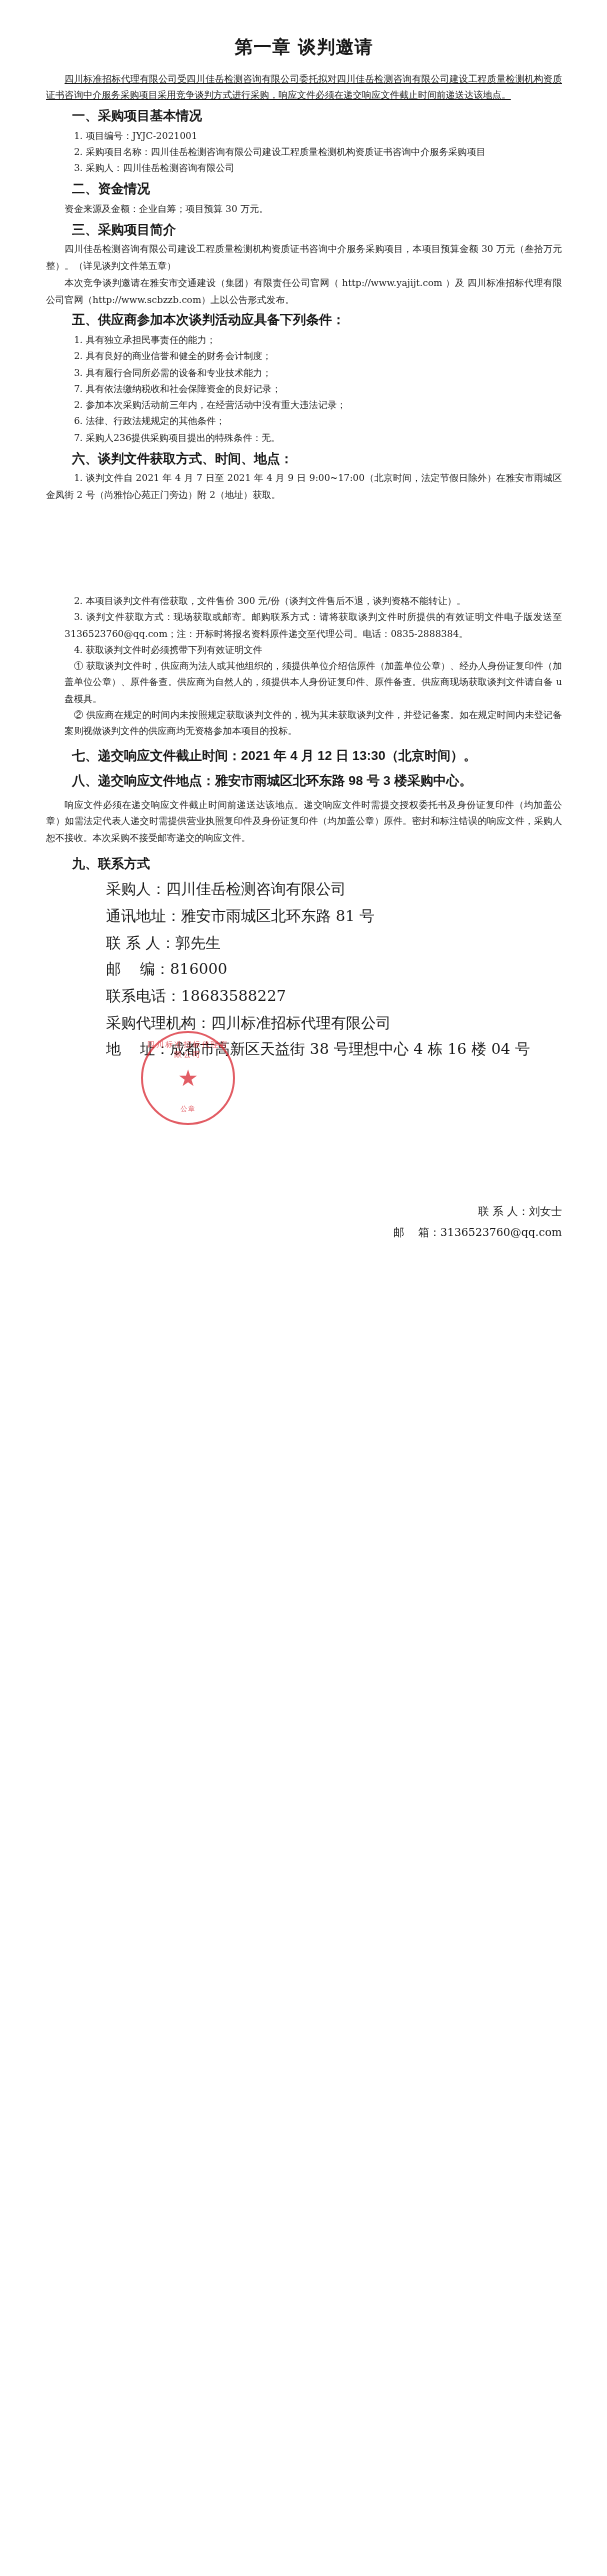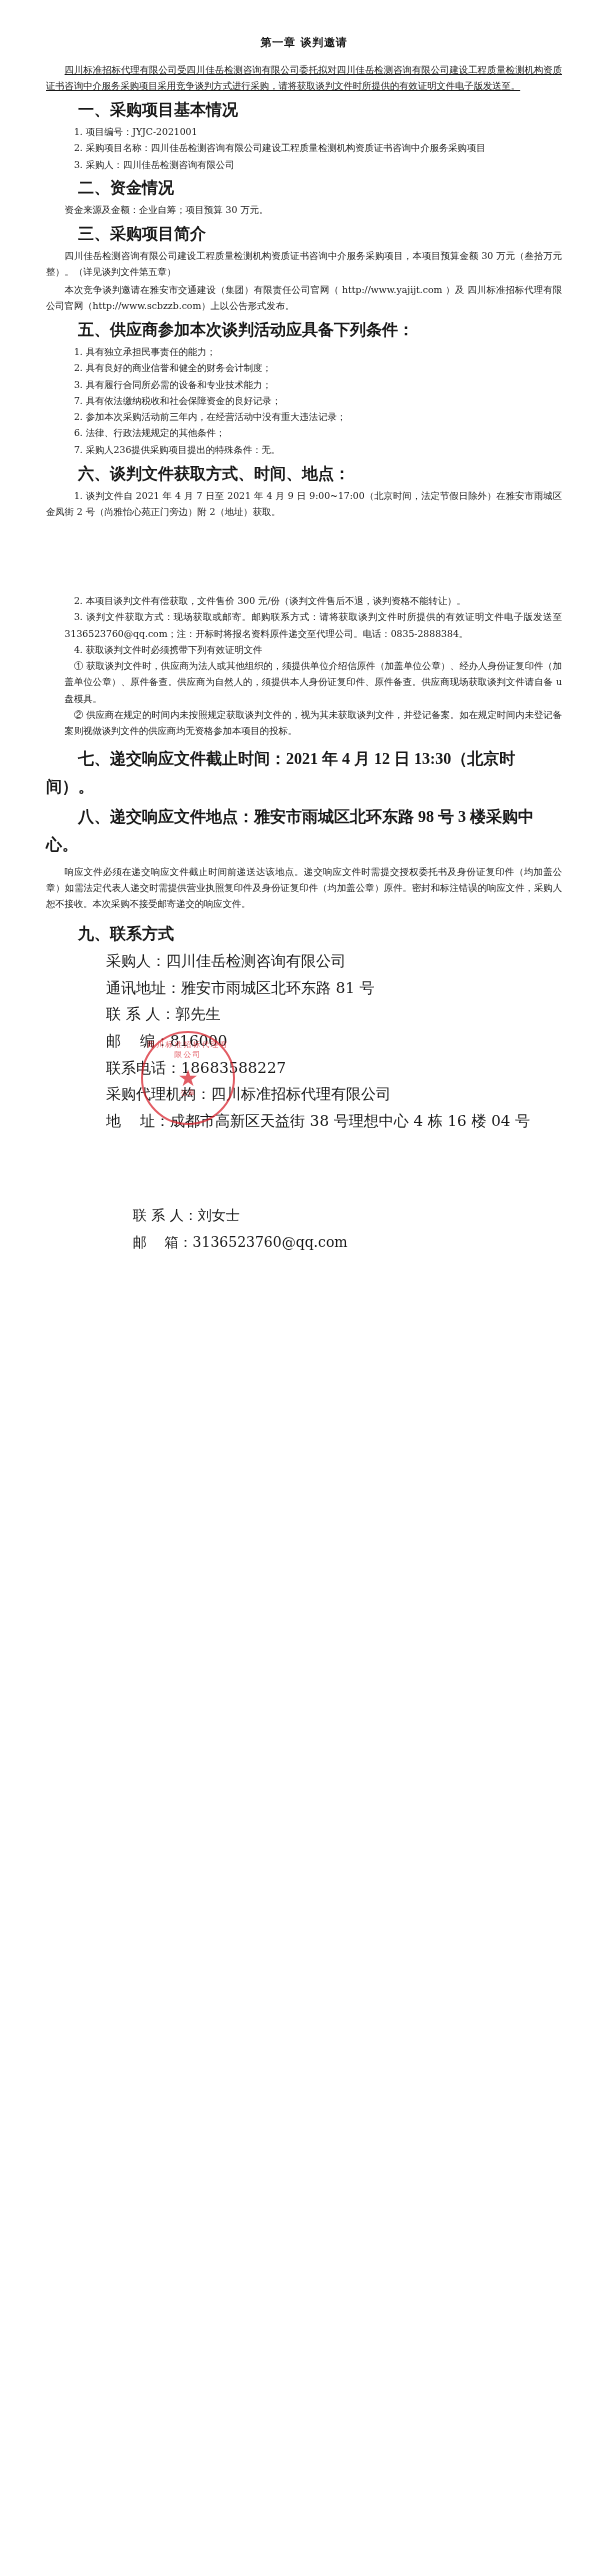--- a/index.html
+++ b/index.html
@@ -25,44 +25,44 @@
   .page-2 {
     padding: 27px 46px 0 46px;
     height: 566px;
   }
   .page-3 {
     padding: 70px 46px 0 46px;
     height: 456px;
   }
   .doc-title {
     text-align: center;
-    font-size: 11px;
+    font-size: 18px;
     font-weight: bold;
     letter-spacing: 0.8px;
     margin: 0 0 12px 0;
     font-family: "DejaVu Serif", "Liberation Serif", serif;
   }
   .para {
     font-size: 9.3px;
     line-height: 1.75;
     text-align: justify;
     text-indent: 2em;
     margin: 0 0 1.5px 0;
     font-family: "DejaVu Serif", "Liberation Serif", serif;
   }
   .para.u {
     text-decoration: underline;
   }
   .sec-head {
-    font-size: 16px;
+    font-size: 13px;
     line-height: 1.75;
     font-weight: bold;
     text-indent: 2em;
     margin: 1.5px 0 0 0;
-    font-family: Liberation Serif, serif;
+    font-family: Liberation Sans, sans-serif;
   }
   .item {
     font-size: 9.3px;
     line-height: 1.75;
     text-indent: 2em;
     margin: 0;
     text-align: justify;
     font-family: "DejaVu Serif", "Liberation Serif", serif;
   }
   .item.deep {
@@ -79,26 +79,27 @@
   }
   .contact-line {
     font-size: 15px;
     line-height: 1.78;
     margin: 0;
     padding-left: 4em;
     font-family: "DejaVu Serif", "Liberation Serif", serif;
     white-space: pre;
   }
   .contact-line-3 {
-    font-size: 14px;
+    font-size: 11px;
     line-height: 1.9;
     margin: 0;
     padding-left: 6.2em;
     font-family: "DejaVu Serif", "Liberation Serif", serif;
     white-space: pre;
+    text-align: right;
   }
   .gap-sm { height: 4.6px; }
   
   .seal {
     position: absolute;
     left: 141px;
     top: 465px;
     width: 90px;
     height: 90px;
     border: 2.3px solid #d8202a;
@@ -121,36 +122,36 @@
     top: 6.8px;
     text-align: center;
     font-size: 7.6px;
     color: #d8202a;
     letter-spacing: 1.5px;
     font-family: "DejaVu Serif", "Liberation Serif", serif;
   }
   .seal .seal-bottom {
     position: absolute;
     left: 0; right: 0;
-    bottom: 25px;
+    bottom: 9px;
     text-align: center;
     font-size: 6.8px;
     color: #d8202a;
     letter-spacing: 0.8px;
     font-family: "DejaVu Serif", "Liberation Serif", serif;
   }
 </style>
 </head>
 <body>
 
 <div class="page page-1">
 
   <h1 class="doc-title">第一章  谈判邀请</h1>
 
-  <p class="para u">四川标准招标代理有限公司受四川佳岳检测咨询有限公司委托拟对四川佳岳检测咨询有限公司建设工程质量检测机构资质证书咨询中介服务采购项目采用竞争谈判方式进行采购，请将获取谈判文件时所提供的有效证明文件电子版发送至。</p>
+  <p class="para u">四川标准招标代理有限公司受四川佳岳检测咨询有限公司委托拟对四川佳岳检测咨询有限公司建设工程质量检测机构资质证书咨询中介服务采购项目采用竞争谈判方式进行采购，响应文件必须在递交响应文件截止时间前递送达该地点。</p>
 
   <p class="sec-head">一、采购项目基本情况</p>
   <p class="item deep">1. 项目编号：JYJC-2021001</p>
   <p class="item-block">2. 采购项目名称：四川佳岳检测咨询有限公司建设工程质量检测机构资质证书咨询中介服务采购项目</p>
   <p class="item deep">3. 采购人：四川佳岳检测咨询有限公司</p>
 
   <p class="sec-head">二、资金情况</p>
   <p class="item">资金来源及金额：企业自筹；项目预算 30 万元。</p>
 
   <p class="sec-head">三、采购项目简介</p>

